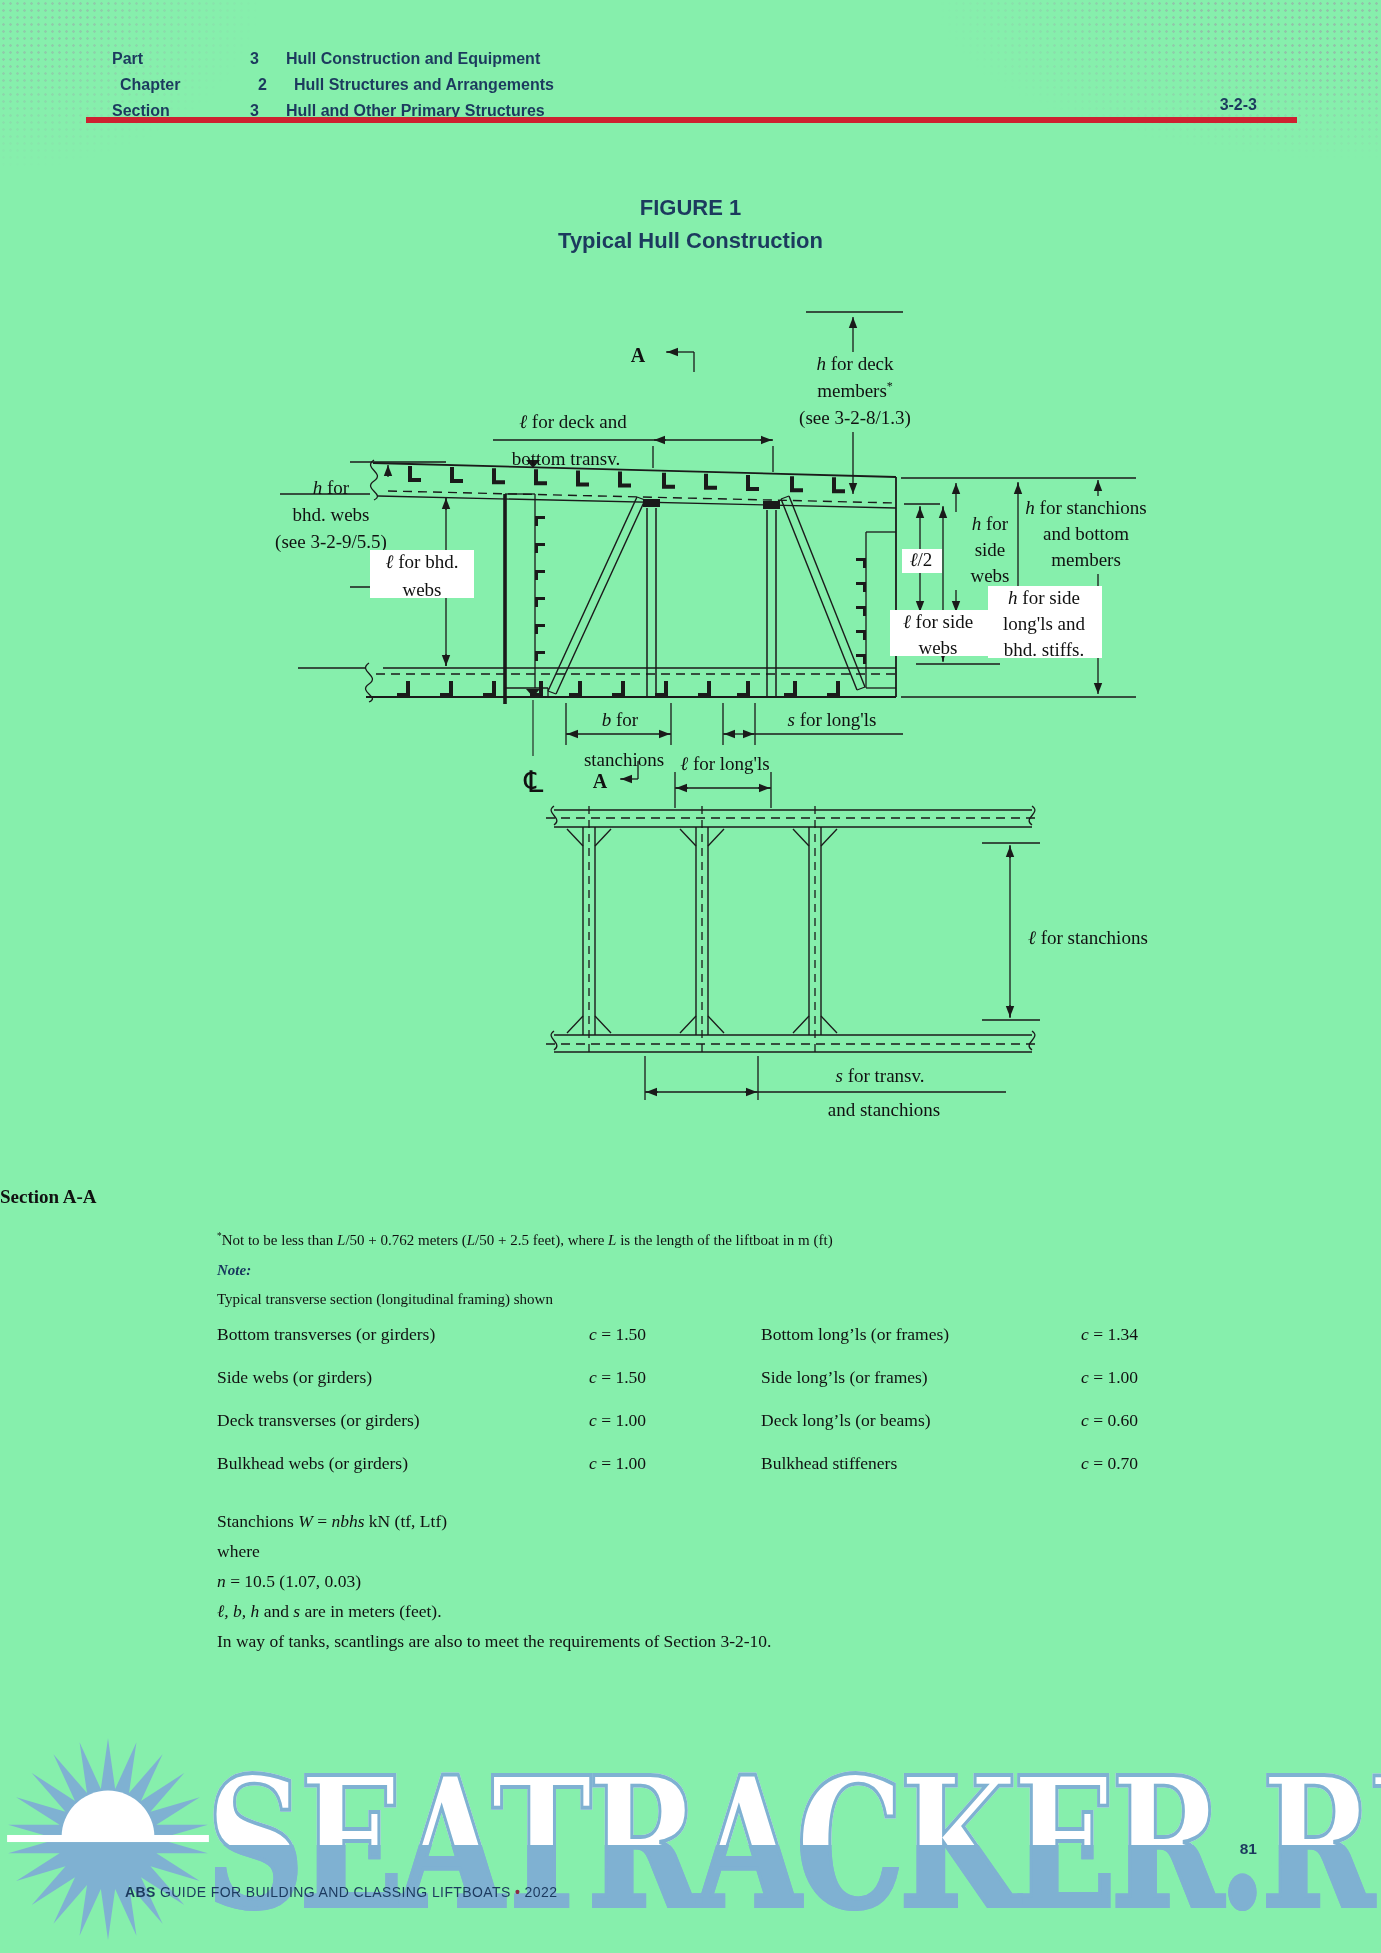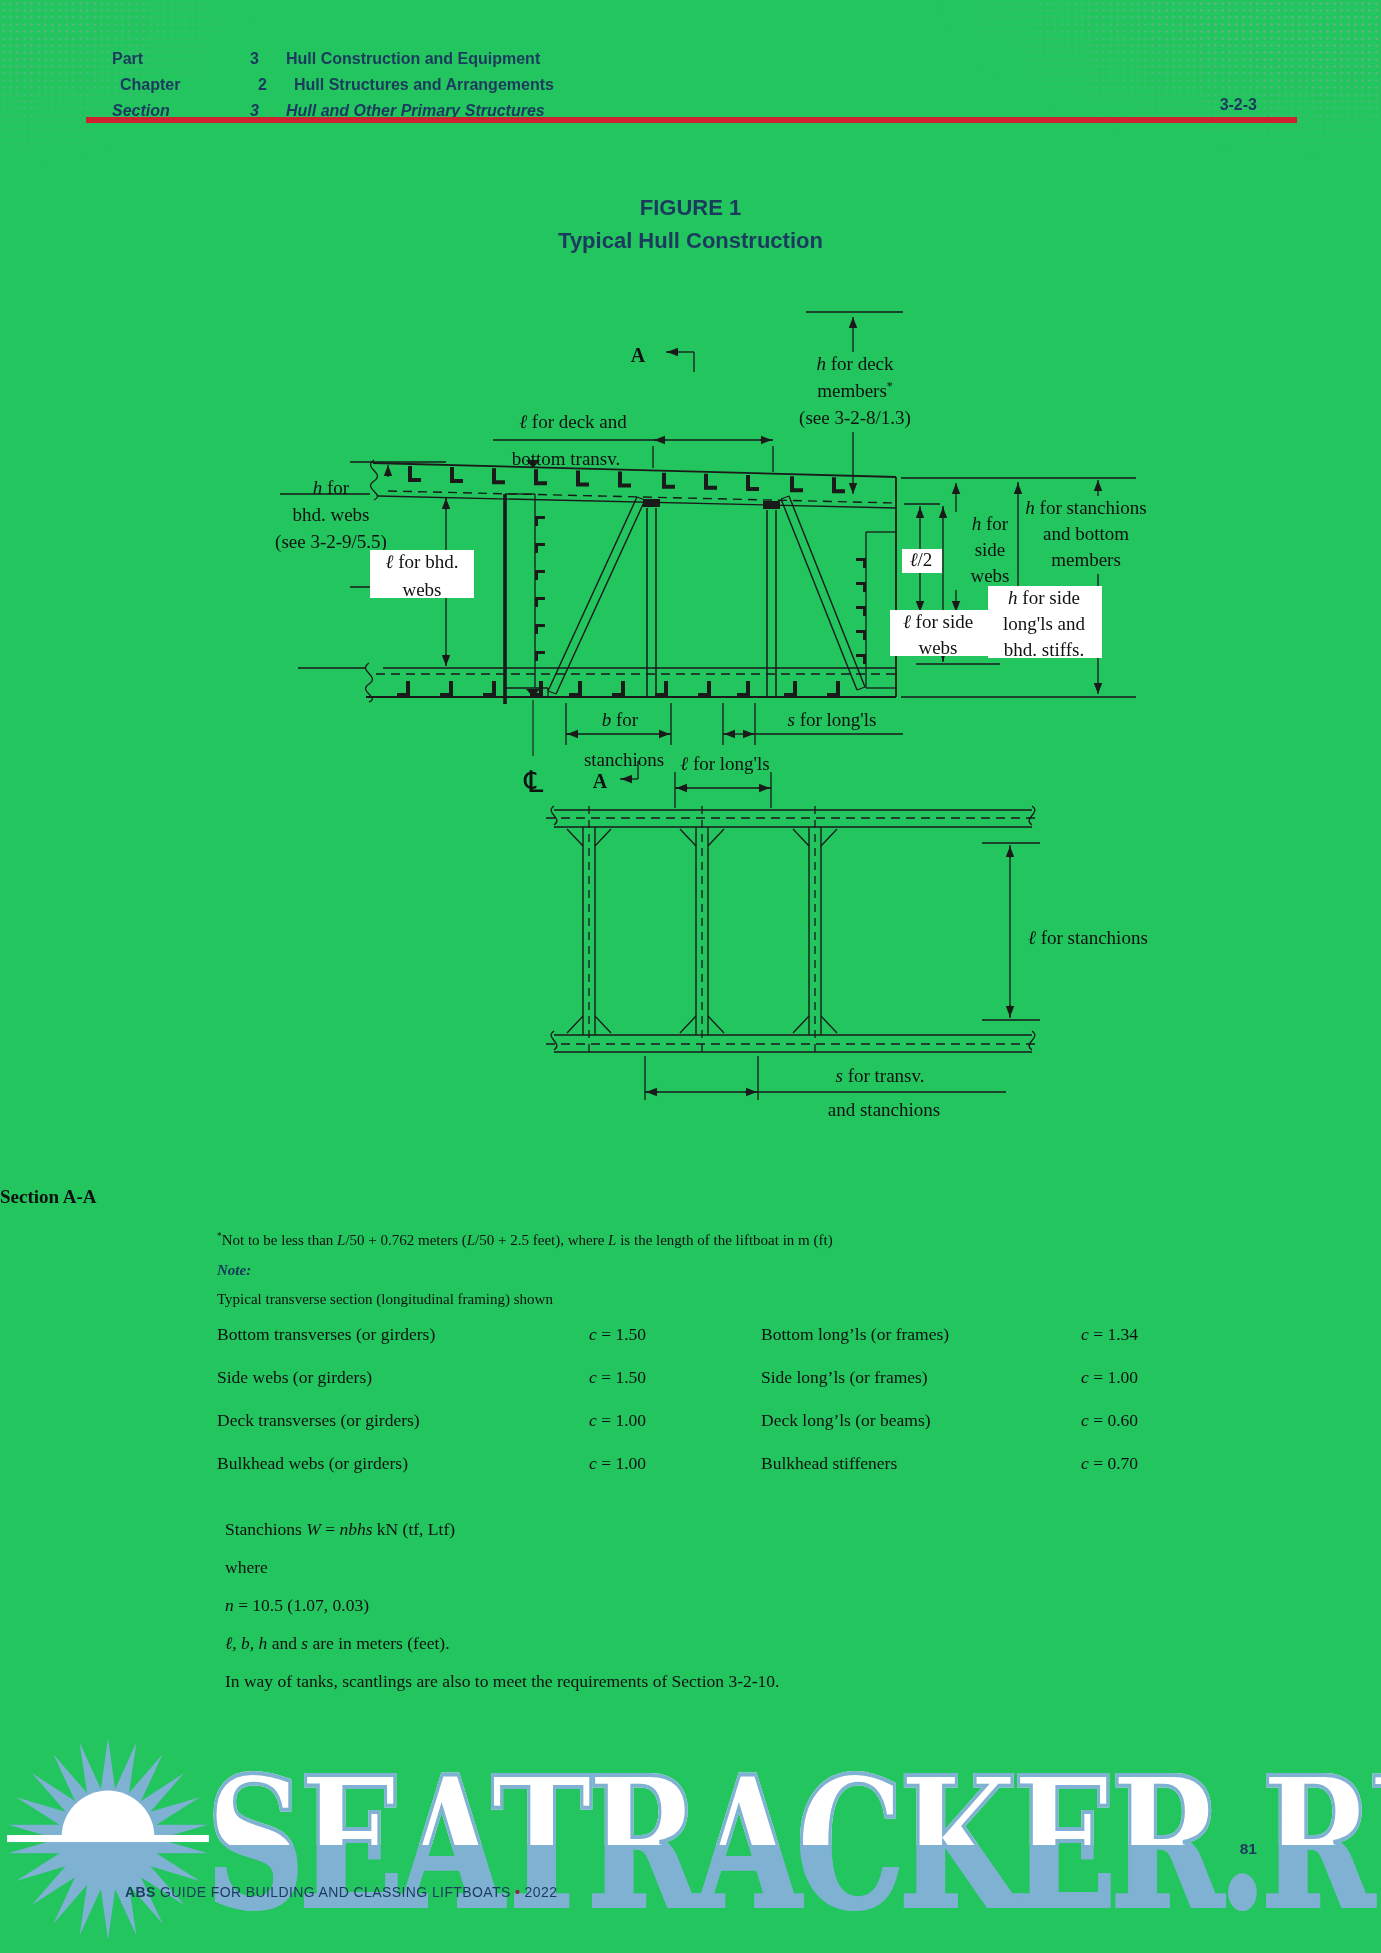--- a/index.html
+++ b/index.html
@@ -1,16 +1,16 @@
 <!DOCTYPE html>
 <html><head>
 <meta charset="utf-8">
 <style>
   html,body{margin:0;padding:0;background:#e8e8e8;}
-  .page{position:relative;width:1381px;height:1953px;background:#22c55e;margin:0 auto;
+  .page{position:relative;width:1381px;height:1953px;background:#86efac;margin:0 auto;
         font-family:"Liberation Serif",serif;color:#111;overflow:hidden;}
   
   .halftone{position:absolute;background-image:radial-gradient(#9aa2a8 1.1px,transparent 1.5px);
             background-size:7px 7px;pointer-events:none;}
   .halftone.tl{left:0;top:0;width:280px;height:215px;opacity:.45;
       -webkit-mask-image:radial-gradient(ellipse 130% 110% at 0% 0%,#000 25%,transparent 72%);
       mask-image:radial-gradient(ellipse 130% 110% at 0% 0%,#000 25%,transparent 72%);}
   .halftone.tr{right:0;top:0;width:470px;height:165px;opacity:.55;
       -webkit-mask-image:radial-gradient(ellipse 120% 130% at 95% 0%,#000 30%,transparent 75%);
       mask-image:radial-gradient(ellipse 120% 130% at 95% 0%,#000 30%,transparent 75%);}
@@ -33,21 +33,21 @@
            font-weight:bold;font-size:19px;}
   
   .notes{position:absolute;left:217px;top:1222px;width:990px;font-size:15px;line-height:29.5px;}
   .notes p{margin:0;}
   sup{font-size:.62em;}
   
   .coef{position:absolute;left:217px;top:1324px;width:1000px;font-size:17.5px;}
   .coef-row{display:grid;grid-template-columns:372px 172px 320px 136px;height:43px;align-items:start;}
   
   .stanch{position:absolute;left:217px;top:1506px;width:990px;font-size:17.5px;line-height:30px;}
-  .stanch p{margin:8px;}
+  .stanch p{margin:0;}
   
   .footer{position:absolute;left:125px;top:1884px;font-family:"Liberation Sans",sans-serif;
           font-size:14px;letter-spacing:.4px;color:#1c3a5e;z-index:6;white-space:nowrap;}
   .footer .brand{font-weight:bold;}
   .pagenum{position:absolute;right:124px;top:1840px;font-family:"Liberation Sans",sans-serif;
            font-weight:bold;font-size:15.5px;color:#1c3a5e;z-index:6;}
   
   .watermark{position:absolute;left:206px;top:1744px;width:1175px;height:206px;z-index:3;
              font-family:"DejaVu Serif",serif;font-weight:bold;font-size:136px;line-height:150px;
              letter-spacing:-5px;white-space:nowrap;transform:scaleY(1.32);transform-origin:0 0;
@@ -63,21 +63,21 @@
 
   <div class="halftone tl"></div>
   <div class="halftone tr"></div>
 
   <div class="hdr-row" style="top:50px;">
     <span class="h-label">Part</span><span class="h-num">3</span><span>Hull Construction and Equipment</span>
   </div>
   <div class="hdr-row" style="top:76px;margin-left:8px;">
     <span class="h-label">Chapter</span><span class="h-num">2</span><span>Hull Structures and Arrangements</span>
   </div>
-  <div class="hdr-row" style="top:102px;font-style:italic;">
+  <div class="hdr-row" style="top:102px;">
     <span class="h-label">Section</span><span class="h-num">3</span><span>Hull and Other Primary Structures</span>
   </div>
   <div class="h-code">3-2-3</div>
   <div class="red-rule"></div>
 
   <div class="fig-title">
     <div>FIGURE 1</div>
     <div>Typical Hull Construction</div>
   </div>
 

